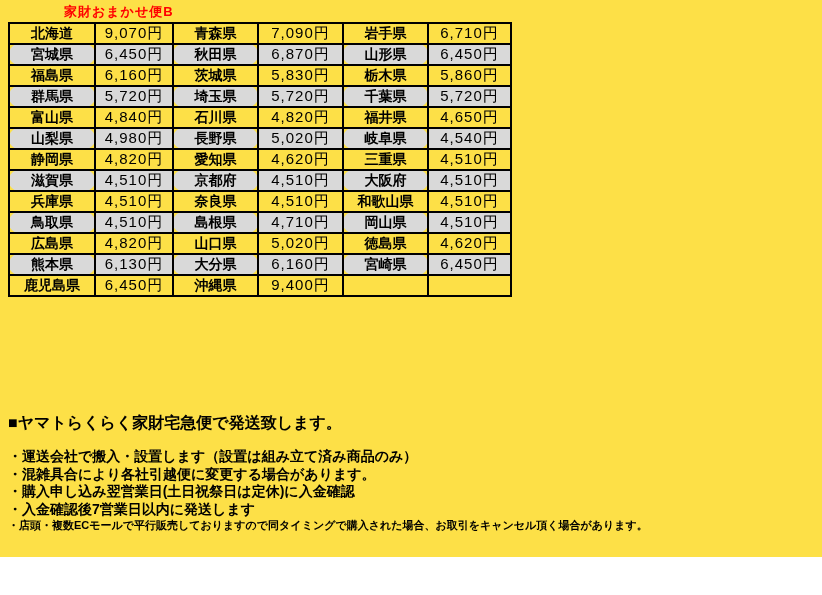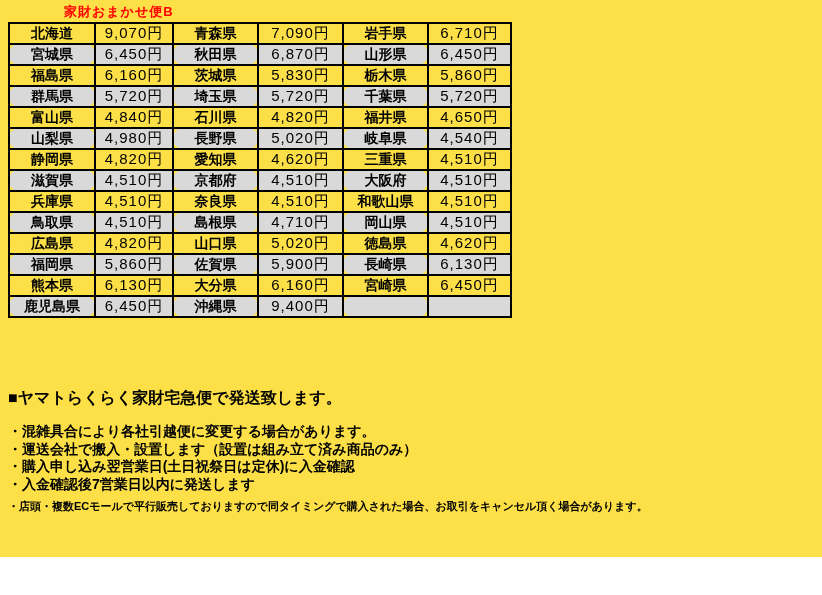--- a/index.html
+++ b/index.html
@@ -53,42 +53,41 @@
   }
   td.price {
     font-size: 15px;
     font-weight: normal;
     letter-spacing: 1px;
     margin-left: 28px;
   }
   .notes {
     position: absolute;
     left: 8px;
-    top: 388px;
+    top: 413px;
     width: 810px;
     color: #000000;
   }
   .notes-heading {
     font-size: 16px;
     font-weight: bold;
     white-space: nowrap;
   }
   ul.notes-list {
     list-style: none;
     margin: 14px 0 0 0;
     padding: 0;
   }
   ul.notes-list li {
     font-size: 14px;
     font-weight: bold;
     line-height: 17.5px;
     white-space: nowrap;
   }
   .fine-print {
-    margin-top: 6px;
     font-size: 11px;
     font-weight: bold;
     white-space: nowrap;
   }
 </style>
 </head>
 <body>
 
 <div class="page">
 
@@ -186,28 +185,20 @@
         </tr>
         <tr>
           <td class="pref">広島県</td>
           <td class="price">4,820円</td>
           <td class="pref">山口県</td>
           <td class="price">5,020円</td>
           <td class="pref">徳島県</td>
           <td class="price">4,620円</td>
         </tr>
         <tr>
-          <td class="pref">福岡県</td>
-          <td class="price">5,860円</td>
-          <td class="pref">佐賀県</td>
-          <td class="price">5,900円</td>
-          <td class="pref">長崎県</td>
-          <td class="price">6,130円</td>
-        </tr>
-        <tr>
           <td class="pref">熊本県</td>
           <td class="price">6,130円</td>
           <td class="pref">大分県</td>
           <td class="price">6,160円</td>
           <td class="pref">宮崎県</td>
           <td class="price">6,450円</td>
         </tr>
         <tr>
           <td class="pref">鹿児島県</td>
           <td class="price">6,450円</td>
@@ -215,21 +206,21 @@
           <td class="price">9,400円</td>
           <td class="pref"></td>
           <td class="price"></td>
         </tr>
       </tbody>
   </table>
 
   <div class="notes">
     <div class="notes-heading">■ヤマトらくらく家財宅急便で発送致します。</div>
     <ul class="notes-list">
+        <li>・運送会社で搬入・設置します（設置は組み立て済み商品のみ）</li>
         <li>・混雑具合により各社引越便に変更する場合があります。</li>
-        <li>・運送会社で搬入・設置します（設置は組み立て済み商品のみ）</li>
         <li>・購入申し込み翌営業日(土日祝祭日は定休)に入金確認</li>
         <li>・入金確認後7営業日以内に発送します</li>
       </ul>
     <div class="fine-print">・店頭・複数ECモールで平行販売しておりますので同タイミングで購入された場合、お取引をキャンセル頂く場合があります。</div>
   </div>
 
 </div>
 
 </body></html>

